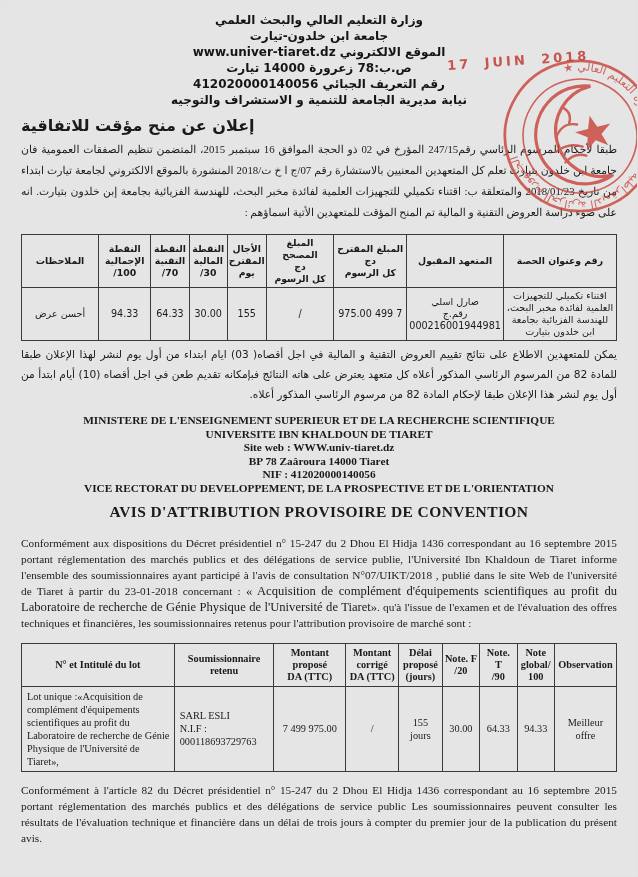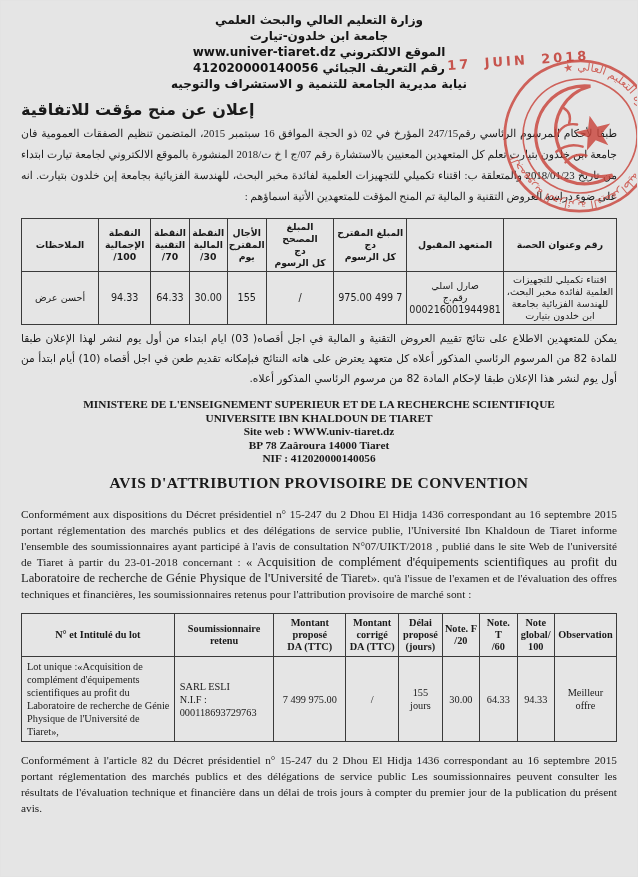--- a/index.html
+++ b/index.html
@@ -42,20 +42,21 @@
 </style>
 </head>
 <body>
 
 <div class="page">
 
   <div class="ar-header">
     <div>وزارة التعليم العالي والبحث العلمي</div>
     <div>جامعة ابن خلدون-تيارت</div>
     <div>الموقع الالكتروني www.univer-tiaret.dz</div>
+    <div>ص.ب:78 زعرورة 14000 تيارت</div>
     <div>رقم التعريف الجبائي 412020000140056</div>
     <div>نيابة مديرية الجامعة للتنمية و الاستشراف والتوجيه</div>
   </div>
 
   <div class="date-stamp">17 JUIN 2018</div>
 
   <svg class="seal" viewBox="0 0 200 200" aria-hidden="true">
     <circle cx="100" cy="100" r="95" fill="none" stroke="#c9453c" stroke-width="3.5"></circle>
     <circle cx="100" cy="100" r="72" fill="none" stroke="#c9453c" stroke-width="2"></circle>
     <defs>
@@ -128,20 +129,21 @@
     </table>
 
   <p class="ar-note">يمكن للمتعهدين الاطلاع على نتائج تقييم العروض التقنية و المالية في اجل أقصاه( 03) ايام ابتداء من أول يوم لنشر لهذا الإعلان طبقا للمادة 82 من المرسوم الرئاسي المذكور أعلاه كل متعهد يعترض على هاته النتائج فبإمكانه تقديم طعن في اجل أقصاه (10) أيام ابتدأ من أول يوم لنشر هذا الإعلان طبقا لإحكام المادة 82 من مرسوم الرئاسي المذكور أعلاه.</p>
 
   <div class="fr fr-header">
     <div>MINISTERE DE L'ENSEIGNEMENT SUPERIEUR ET DE LA RECHERCHE SCIENTIFIQUE</div>
     <div>UNIVERSITE IBN KHALDOUN DE TIARET</div>
     <div>Site web : WWW.univ-tiaret.dz</div>
     <div>BP 78 Zaâroura 14000 Tiaret</div>
     <div>NIF : 412020000140056</div>
+    <div>VICE RECTORAT DU DEVELOPPEMENT, DE LA PROSPECTIVE ET DE L'ORIENTATION</div>
   </div>
 
   <div class="fr fr-title">AVIS D'ATTRIBUTION PROVISOIRE DE CONVENTION</div>
 
   <p class="fr fr-para"><span>Conformément aux dispositions du Décret présidentiel n° 15-247 du 2 Dhou El Hidja 1436 correspondant au 16 septembre 2015 portant réglementation des marchés publics et des délégations de service publie, l'Université Ibn Khaldoun de Tiaret informe l'ensemble des soumissionnaires ayant participé à  l'avis de consultation N°07/UIKT/2018 , publié dans le site Web de l'université de Tiaret à partir du 23-01-2018 concernant : </span><span class="emph">« Acquisition de complément d'équipements scientifiques au profit du Laboratoire de recherche de Génie Physique de l'Université de Tiaret»</span><span>. qu'à l'issue de l'examen et de l'évaluation des offres techniques et financières, les soumissionnaires retenus pour l'attribution  provisoire de marché sont :</span></p>
 
   <table class="fr fr-table">
     <colgroup>
       <col style="width:24.5%">
         <col style="width:16%">
@@ -161,21 +163,21 @@
 DA (TTC)</th>
       <th>Montant
 corrigé
 DA (TTC)</th>
       <th>Délai
 proposé
 (jours)</th>
       <th>Note. F
 /20</th>
       <th>Note. T
-/60</th>
+/90</th>
       <th>Note
 global/
 100</th>
       <th>Observation</th>
     </tr>
     <tr>
       <td class="lot">Lot unique :«Acquisition de complément d'équipements scientifiques au profit du Laboratoire de recherche de Génie Physique de l'Université de Tiaret»,</td>
       <td style="text-align:left;padding-left:5px;">SARL ESLI
 N.I.F : 000118693729763</td>
       <td>7 499 975.00</td>

